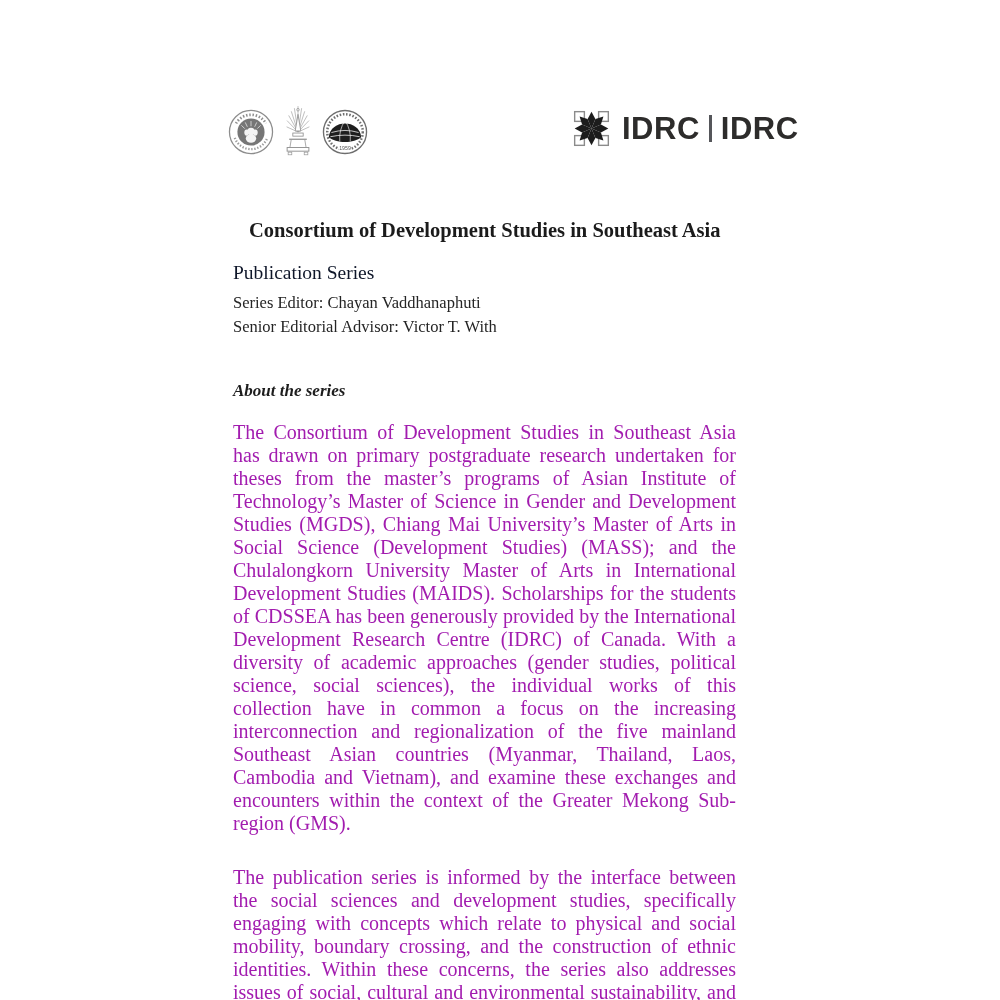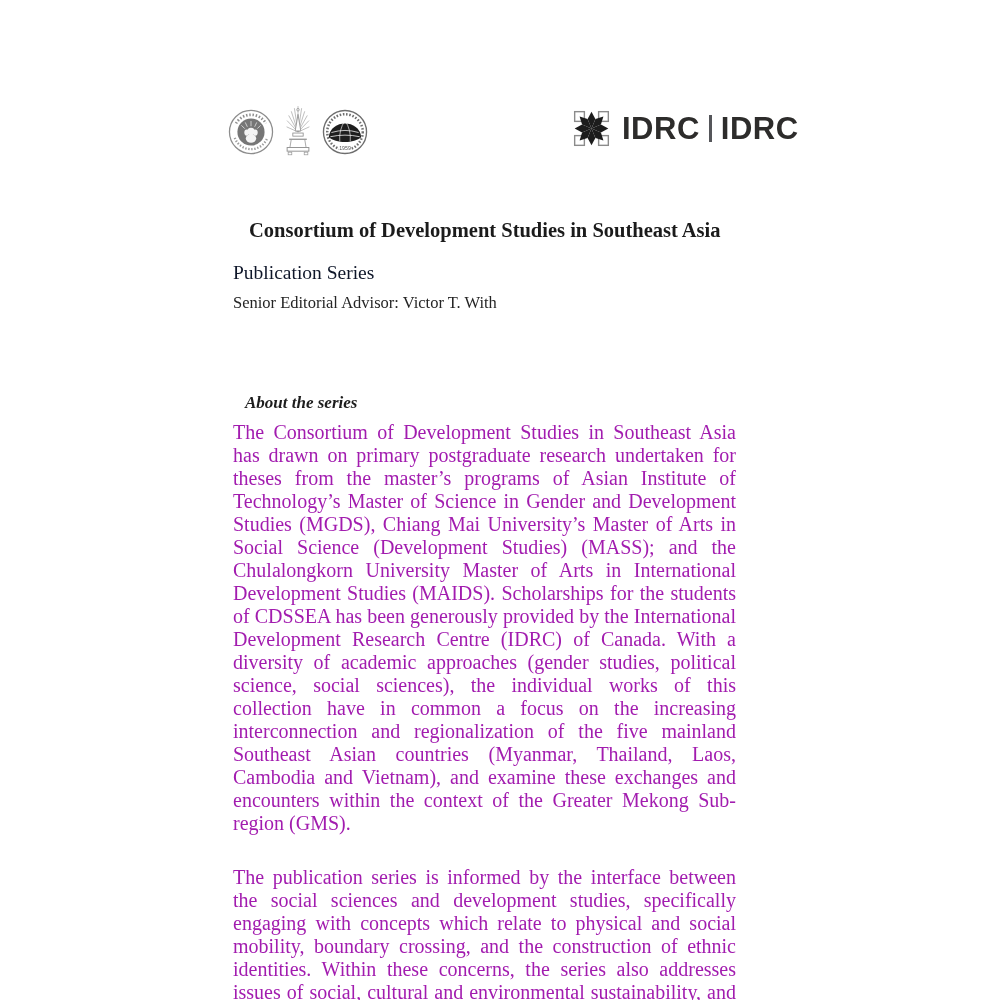--- a/index.html
+++ b/index.html
@@ -77,21 +77,21 @@
     line-height: 23.5px;
     color: #252525;
     white-space: nowrap;
   }
 
   
   .about-heading {
     position: absolute;
     left: 233px;
     top: 381px;
-    margin: 12px;
+    margin: 0;
     font-size: 17px;
     font-weight: 700;
     font-style: italic;
     color: #1d1d1d;
   }
   .body-text {
     position: absolute;
     left: 233px;
     top: 421px;
     width: 503px;
@@ -194,20 +194,21 @@
     <span class="idrc-bar"></span>
     <span class="idrc-word">IDRC</span>
   </div>
 
   <h1 class="title" style="margin:16px;">
     <div>Consortium of Development Studies in Southeast Asia</div>
   </h1>
   <div class="subtitle">Publication Series</div>
 
   <div class="credits">
+    <div>Series Editor: Chayan Vaddhanaphuti</div>
     <div>Senior Editorial Advisor: Victor T. With</div>
   </div>
 
   <h2 class="about-heading">About the series</h2>
 
   <div class="body-text">
     <p>The Consortium of Development Studies in Southeast Asia has drawn on primary postgraduate research undertaken for theses from the master’s programs of Asian Institute of Technology’s Master of Science in Gender and Development Studies (MGDS), Chiang Mai University’s Master of Arts in Social Science (Development Studies) (MASS); and the Chulalongkorn University Master of Arts in International Development Studies (MAIDS). Scholarships for the students of CDSSEA has been generously provided by the International Development Research Centre (IDRC) of Canada. With a diversity of academic approaches (gender studies, political science, social sciences), the individual works of this collection have in common a focus on the increasing interconnection and regionalization of the five mainland Southeast Asian countries (Myanmar, Thailand, Laos, Cambodia and Vietnam), and examine these exchanges and encounters within the context of the Greater Mekong Sub-region (GMS).</p>
     <p>The publication series is informed by the interface between the social sciences and development studies, specifically engaging with concepts which relate to physical and social mobility, boundary crossing, and the construction of ethnic identities. Within these concerns, the series also addresses issues of social, cultural and environmental sustainability, and the ways in which livelihoods are sustained and transformed in the mainland Southeast Asian sub-region. The series seeks to strike a balance between the experiences of both urban and rural life, and to examine the rich variety of responses and adaptations to processes of regionalization and globalization.</p>
   </div>
 

